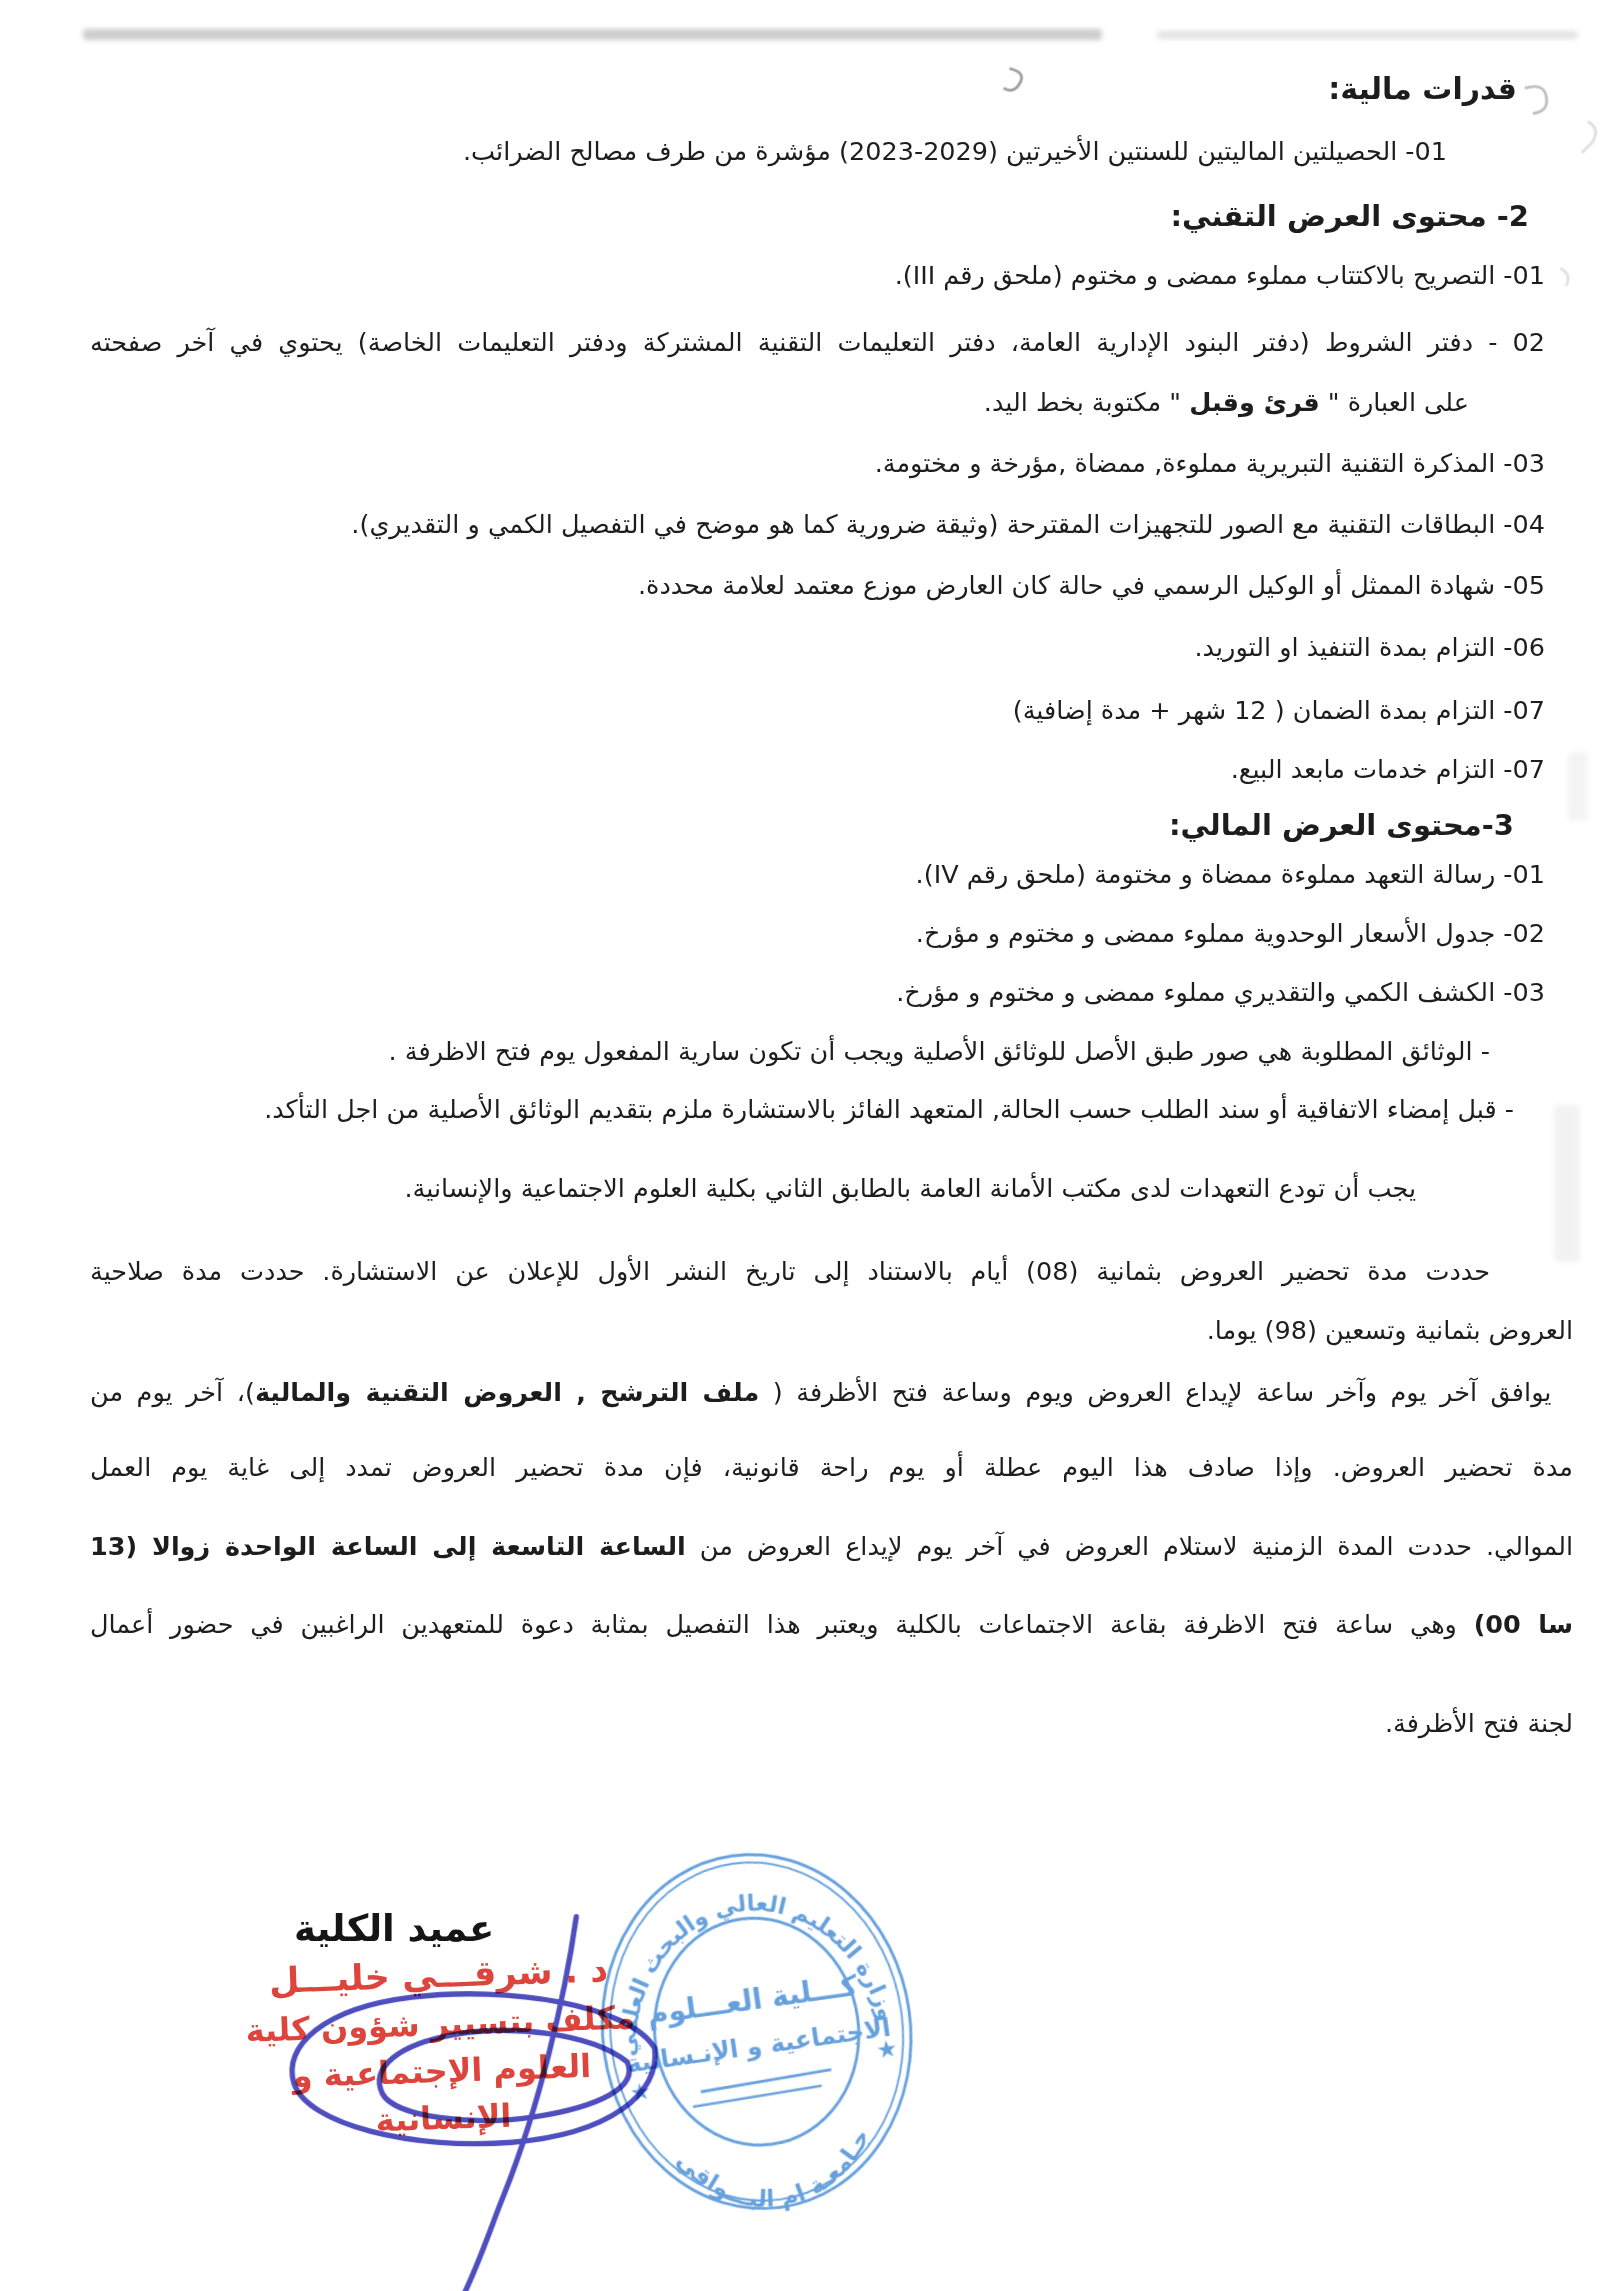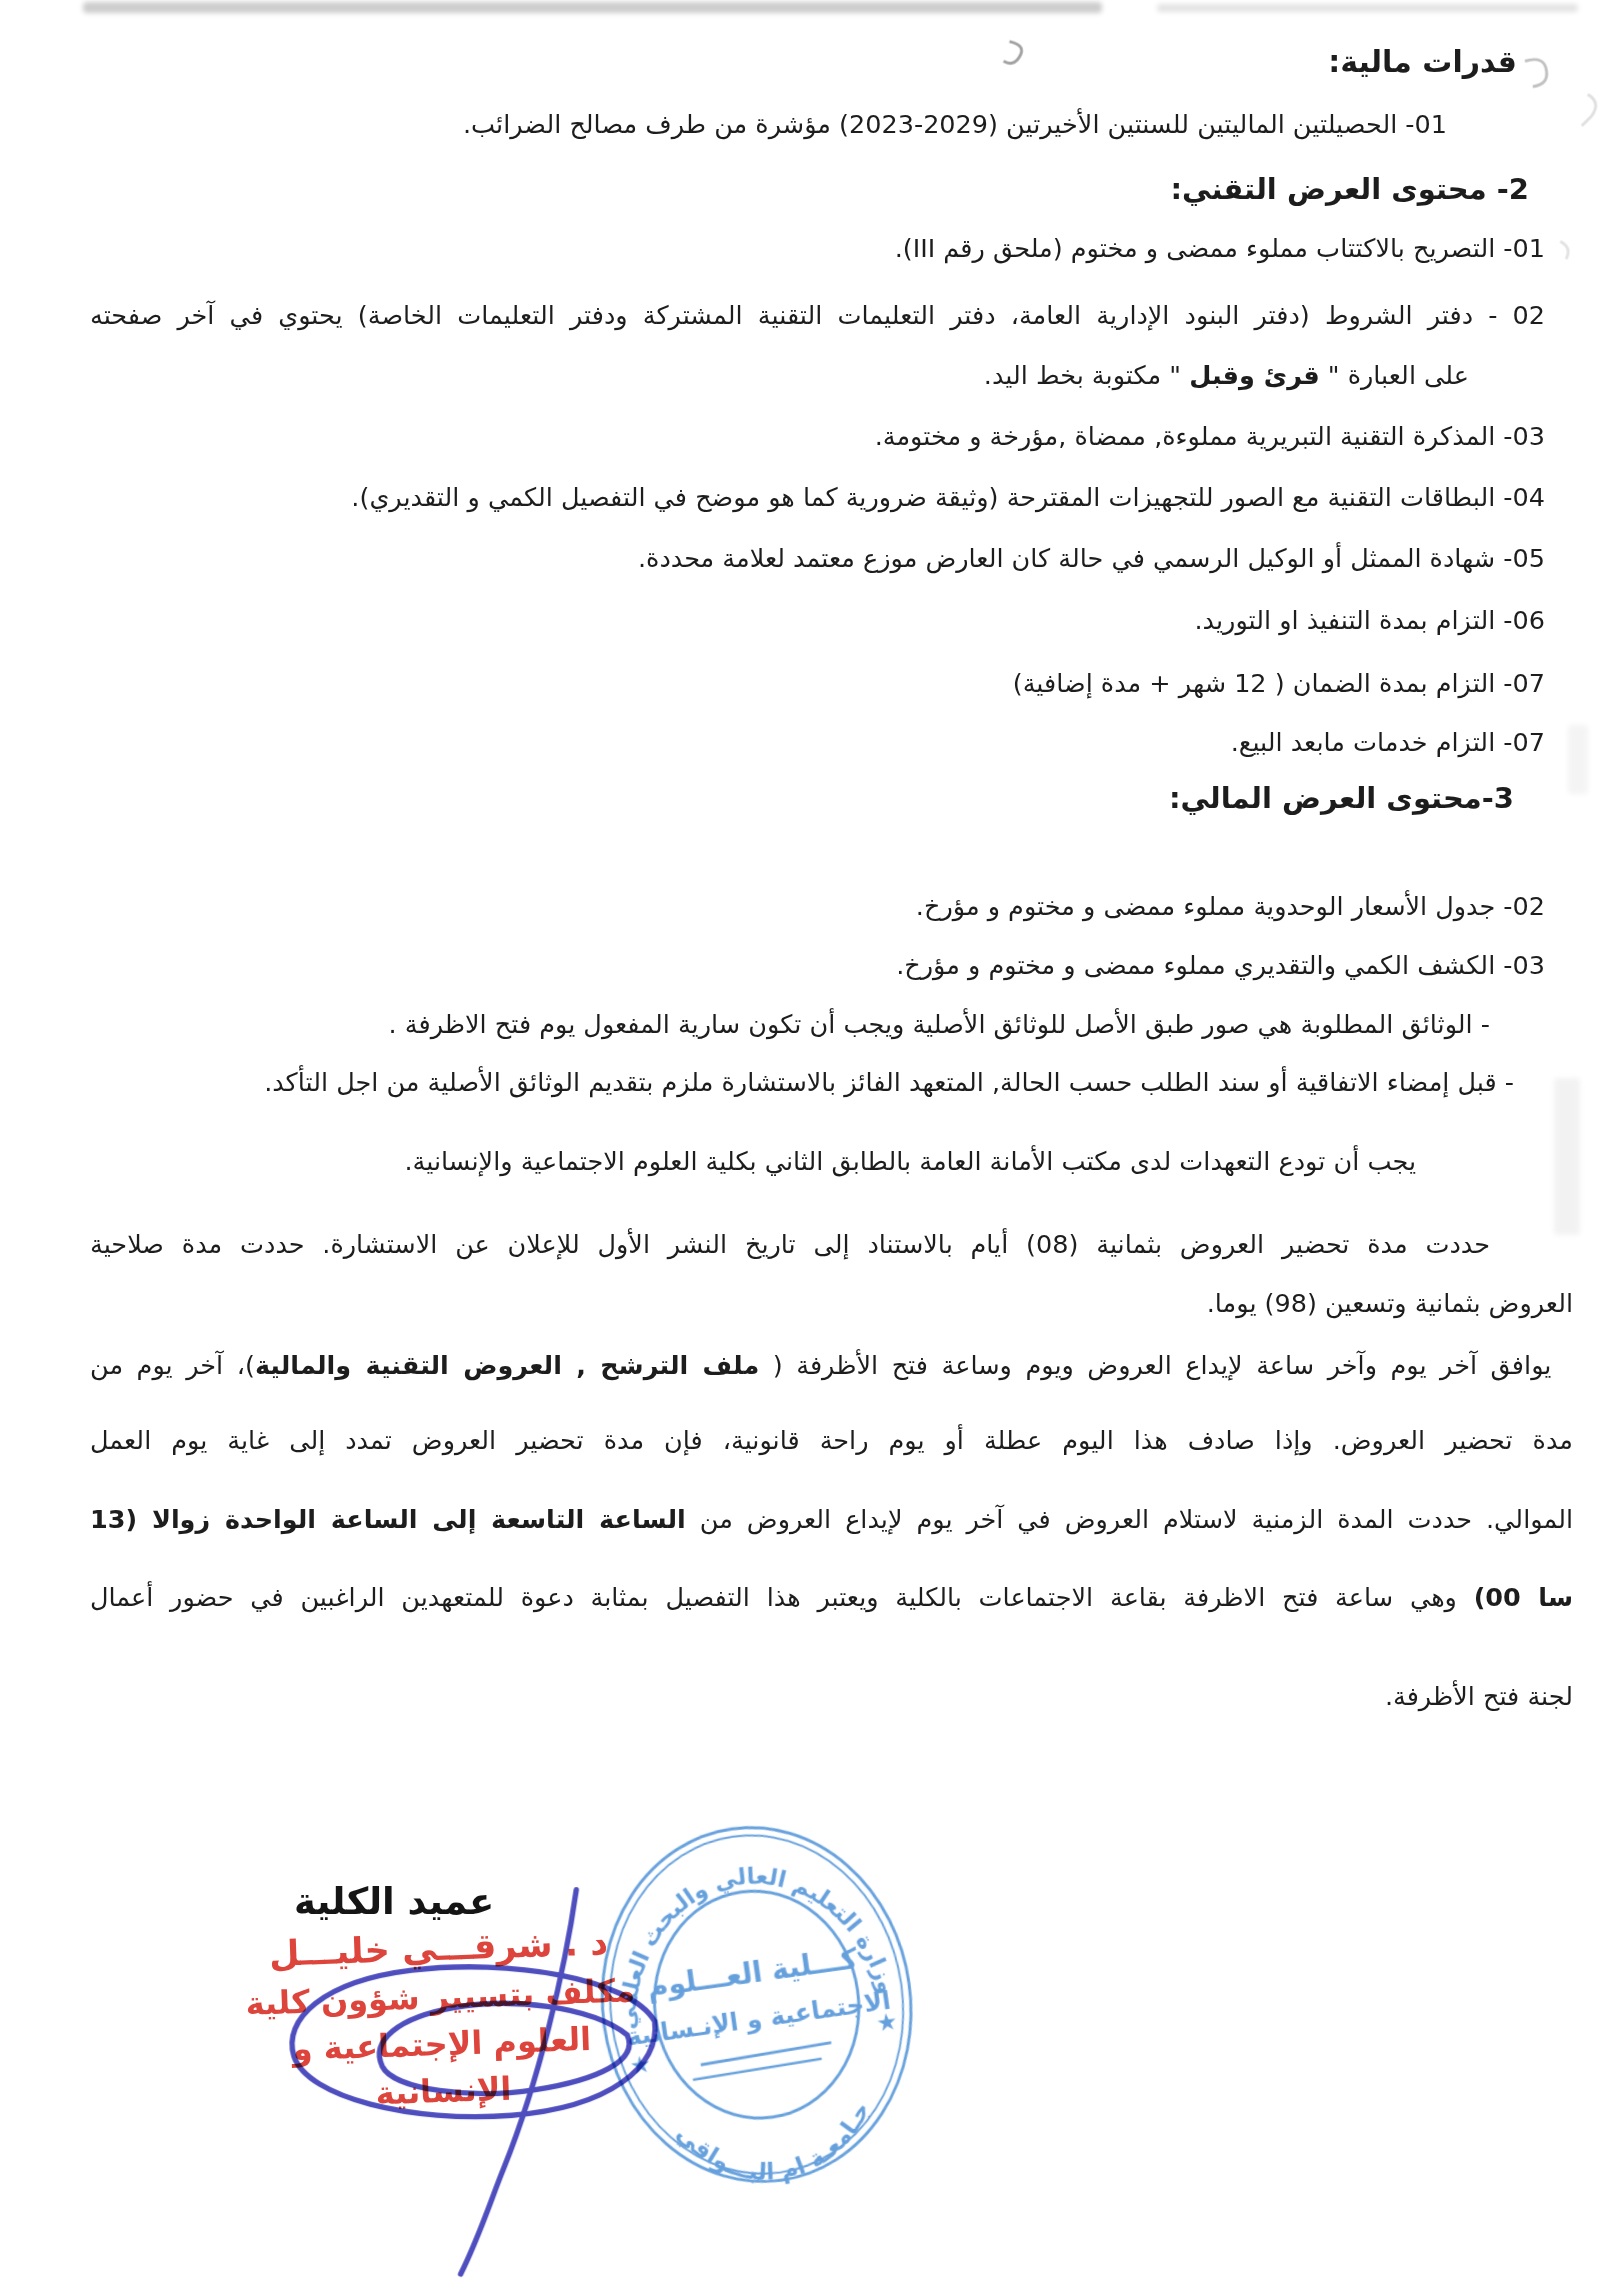--- a/index.html
+++ b/index.html
@@ -1,20 +1,20 @@
 <!DOCTYPE html>
 <html lang="ar"><head>
 <meta charset="utf-8">
 <style>
   html,body{margin:0;padding:0;}
   body{
     width:1620px;height:2292px;position:relative;background:#ffffff;
     font-family:"DejaVu Sans",sans-serif;color:#1d1d1d;overflow:hidden;
   }
-  .page{position:absolute;inset:0;direction:rtl;}
+  .page{position:absolute;inset:0;direction:rtl;margin-top:27px;}
   .line{
     position:absolute;font-size:25.5px;line-height:33px;white-space:nowrap;
     direction:rtl;text-align:right;color:#1d1d1d;
   }
   .fill{
     left:90px;text-align:justify;text-align-last:justify;
   }
   .heading{font-weight:bold;font-size:29px;}
   .h-big{font-weight:bold;font-size:30px;}
   b{font-weight:bold;}
@@ -65,20 +65,21 @@
   <div class="line" style="top:542px;right:75px;">05-  شهادة الممثل أو الوكيل الرسمي في حالة كان العارض موزع معتمد لعلامة محددة.</div>
 
   <div class="line" style="top:604px;right:75px;">06-  التزام بمدة التنفيذ او التوريد.</div>
 
   <div class="line" style="top:667px;right:75px;">07-  التزام بمدة الضمان ( 12 شهر + مدة إضافية)</div>
 
   <div class="line" style="top:726px;right:75px;">07-  التزام خدمات مابعد البيع.</div>
 
   <div class="line heading" style="top:782px;right:106px;">3-محتوى العرض المالي:</div>
 
+  <div class="line" style="top:831px;right:75px;">01- رسالة التعهد مملوءة ممضاة و مختومة (ملحق رقم IV).</div>
 
   <div class="line" style="top:890px;right:75px;">02- جدول الأسعار الوحدوية مملوء ممضى و مختوم و مؤرخ.</div>
 
   <div class="line" style="top:949px;right:75px;">03- الكشف الكمي والتقديري مملوء ممضى و مختوم و مؤرخ.</div>
 
   <div class="line" style="top:1066px;right:106px;">- قبل إمضاء الاتفاقية أو سند الطلب حسب الحالة, المتعهد الفائز بالاستشارة ملزم بتقديم الوثائق الأصلية من اجل التأكد.</div>
 
   <div class="line" style="top:1008px;right:130px;">- الوثائق المطلوبة هي صور طبق الأصل للوثائق الأصلية ويجب أن تكون سارية المفعول يوم فتح الاظرفة .</div>
 
   <div class="line" style="top:1145px;right:204px;">يجب أن تودع التعهدات لدى مكتب الأمانة العامة بالطابق الثاني بكلية العلوم الاجتماعية والإنسانية.</div>

